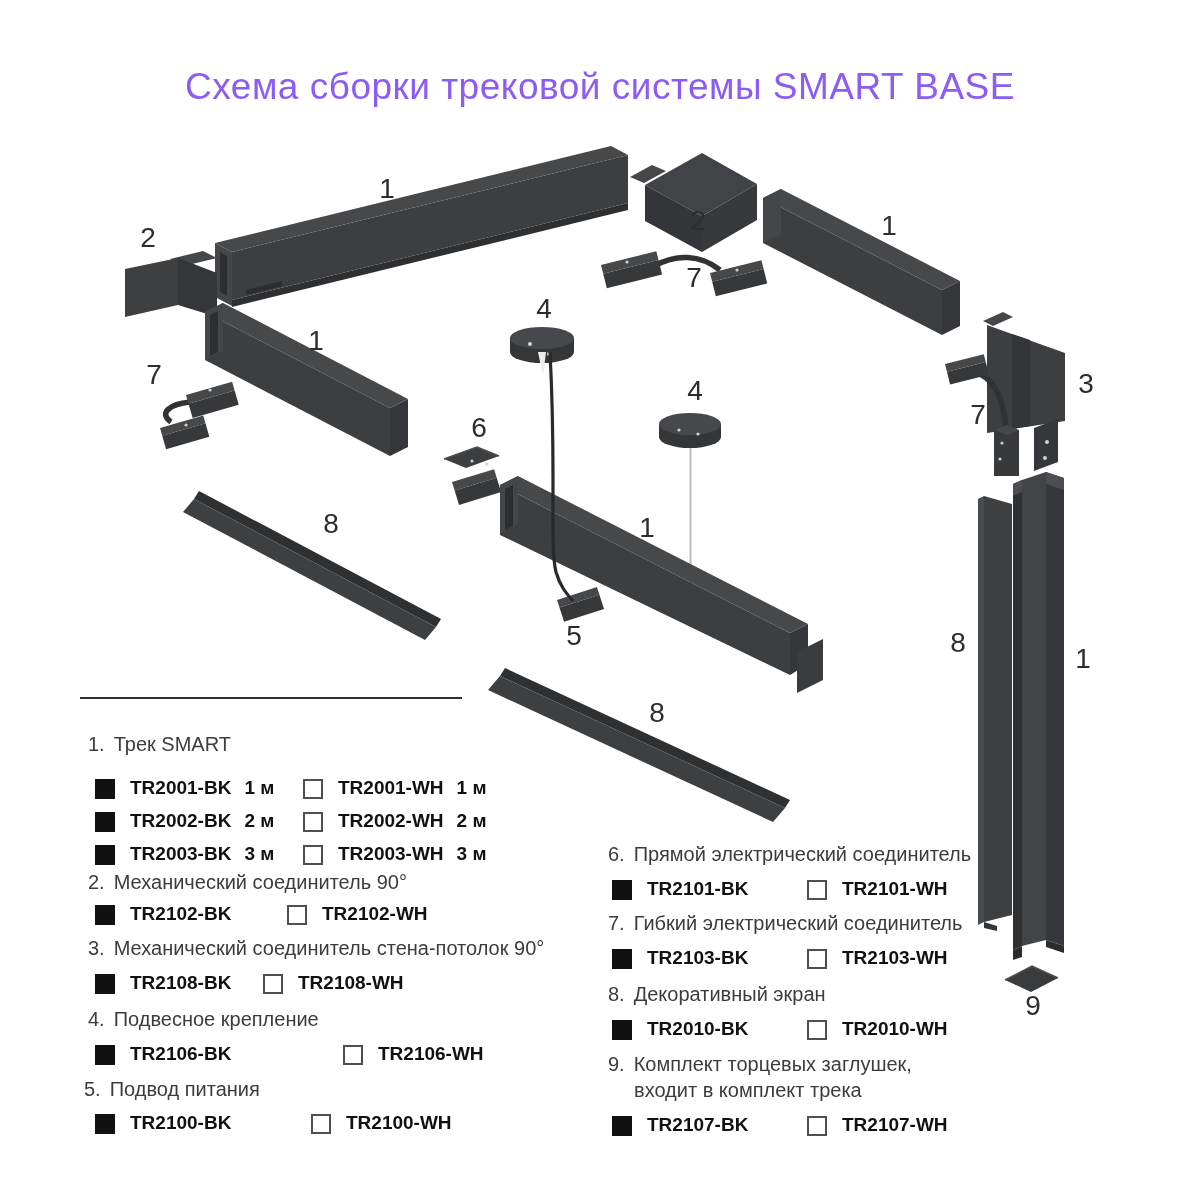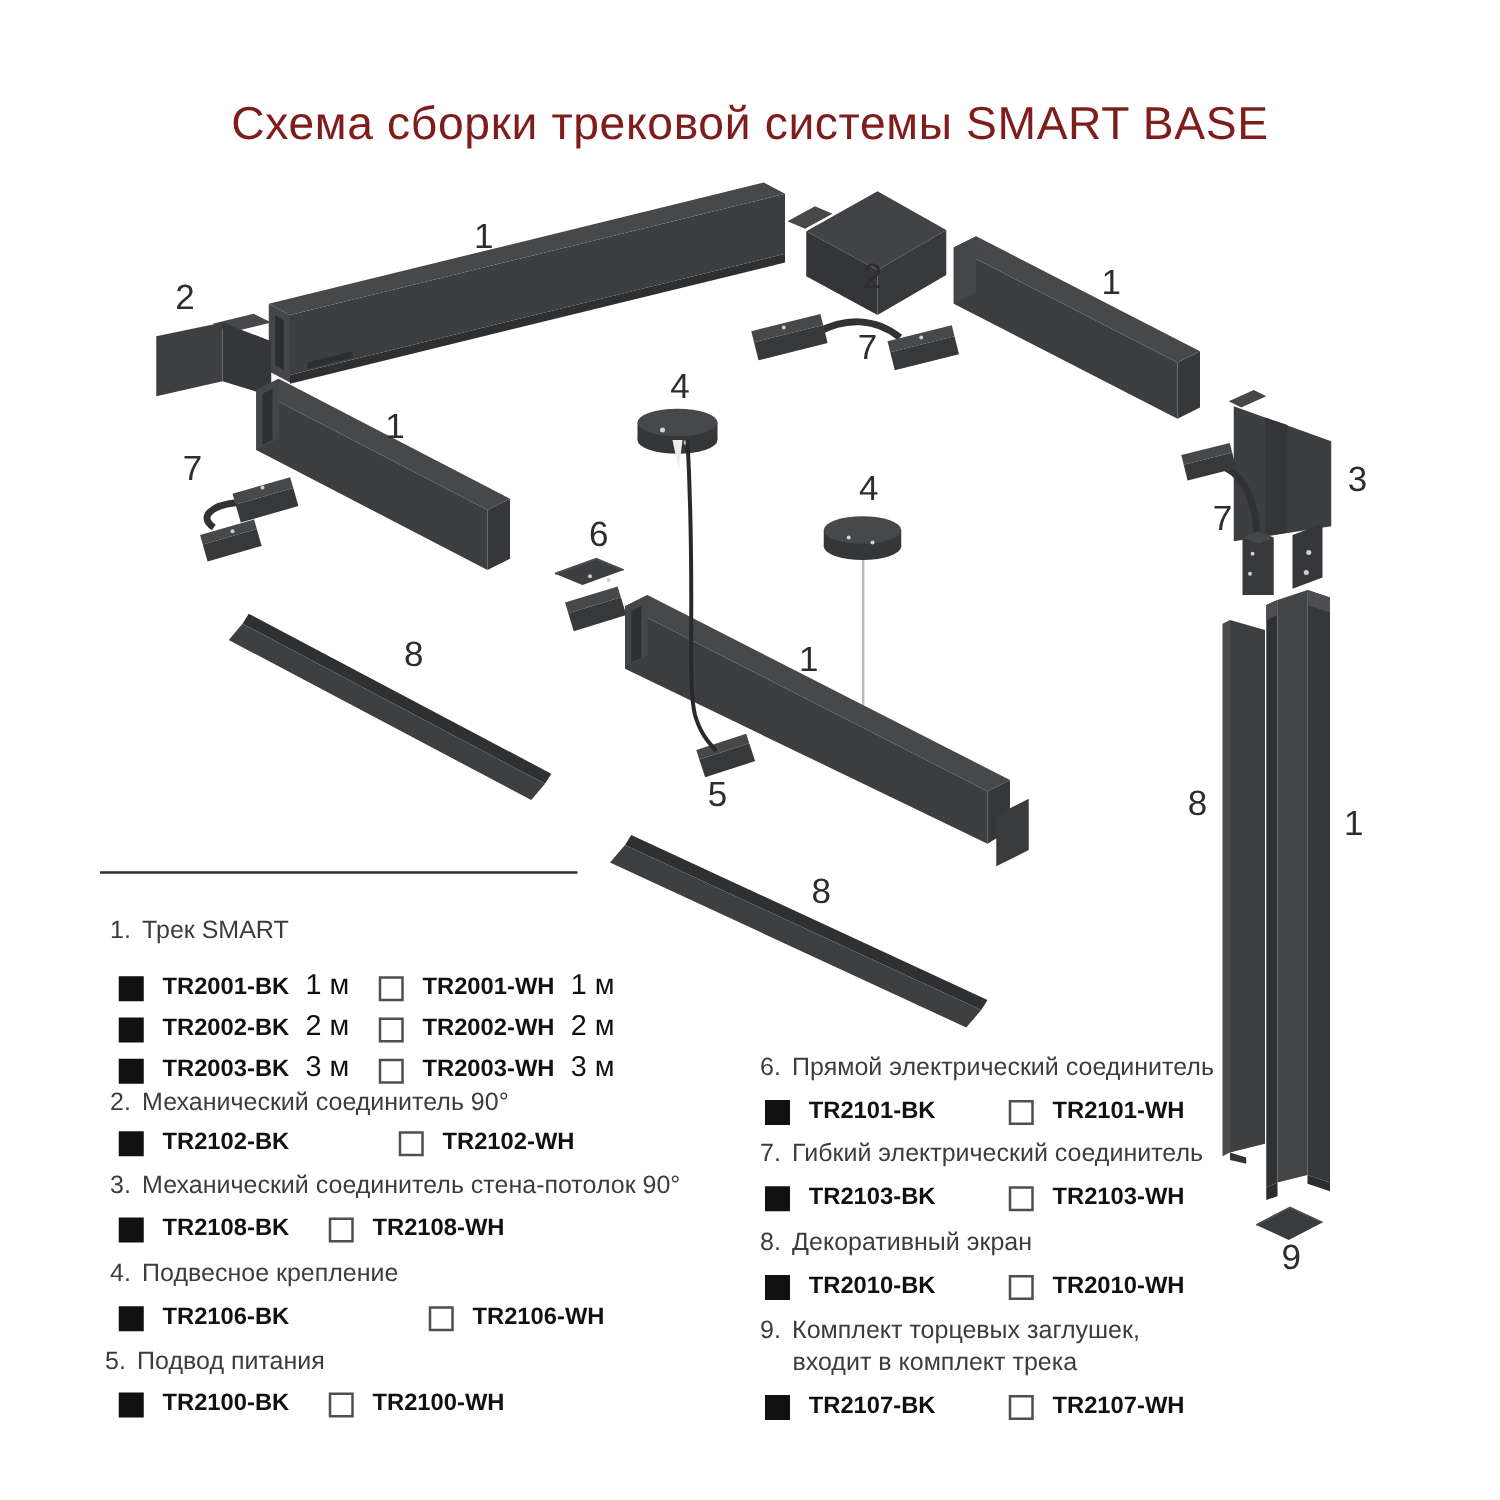--- a/index.html
+++ b/index.html
@@ -1,31 +1,31 @@
 <!DOCTYPE html>
 <html><head>
 <meta charset="utf-8">
 <style>
   html,body{margin:0;padding:0;background:#fff;width:1200px;height:1200px;overflow:hidden;
     font-family:"Liberation Sans","DejaVu Sans",sans-serif;}
   #stage{position:relative;width:1200px;height:1200px;background:#fff;}
-  .title{position:absolute;left:0;top:78px;width:1200px;text-align:center;
-    font-size:37px;font-weight:400;color:#7f1d1d;letter-spacing:.5px;}
+  .title{position:absolute;left:0;top:66px;width:1200px;text-align:center;
+    font-size:37px;font-weight:400;color:#8b5cf6;letter-spacing:.5px;}
   svg.diagram{position:absolute;left:0;top:0;width:1200px;height:1200px;}
   .co{font-family:"Liberation Sans","DejaVu Sans",sans-serif;font-size:28px;fill:#2d2d2d;}
   .rule{position:absolute;left:80px;top:697px;width:382px;height:2px;background:#2f2f2f;}
   .lh{position:absolute;font-size:20px;color:#3c3c3c;white-space:nowrap;}
   .lh .num{margin-right:9px;}
   .lr{position:absolute;display:flex;align-items:center;height:21px;}
   .pair{display:flex;align-items:flex-end;}
   .sw{width:20px;height:20px;flex:0 0 auto;}
   .sw.bk{background:#111;}
   .sw.wh{background:#fff;border:2px solid #4f4f4f;box-sizing:border-box;}
   .code{font-weight:bold;font-size:19px;color:#111;margin-left:15px;white-space:nowrap;}
-  .size{font-weight:normal;font-size:23px;color:#111;margin-left:13px;white-space:nowrap;}
+  .size{font-weight:bold;font-size:19px;color:#111;margin-left:13px;white-space:nowrap;}
 </style>
 </head>
 <body>
 
 <div id="stage">
 
   <div class="title">Схема сборки трековой системы SMART BASE</div>
 
   <svg class="diagram" viewBox="0 0 1200 1200">
 
@@ -257,21 +257,21 @@
       <span class="sw wh"></span>
       <span class="code">TR2003-WH</span>
       <span class="size">3 м</span>
     </div>
   </div>
 
   <div class="lh" style="left:88px;top:871px">
     <span class="num">2.</span><span>Механический соединитель 90°</span>
   </div>
   <div class="lr" style="left:95px;top:903px">
-    <div class="pair" style="width:224px">
+    <div class="pair" style="width:192px">
       <span class="sw bk"></span>
       <span class="code">TR2102-BK</span>
     </div>
     <div class="pair">
       <span class="sw wh"></span>
       <span class="code">TR2102-WH</span>
     </div>
   </div>
 
   <div class="lh" style="left:88px;top:937px">
@@ -299,21 +299,21 @@
     <div class="pair">
       <span class="sw wh"></span>
       <span class="code">TR2106-WH</span>
     </div>
   </div>
 
   <div class="lh" style="left:84px;top:1078px">
     <span class="num">5.</span><span>Подвод питания</span>
   </div>
   <div class="lr" style="left:95px;top:1112px">
-    <div class="pair" style="width:168px">
+    <div class="pair" style="width:216px">
       <span class="sw bk"></span>
       <span class="code">TR2100-BK</span>
     </div>
     <div class="pair">
       <span class="sw wh"></span>
       <span class="code">TR2100-WH</span>
     </div>
   </div>
 
   <div class="lh" style="left:608px;top:843px">

